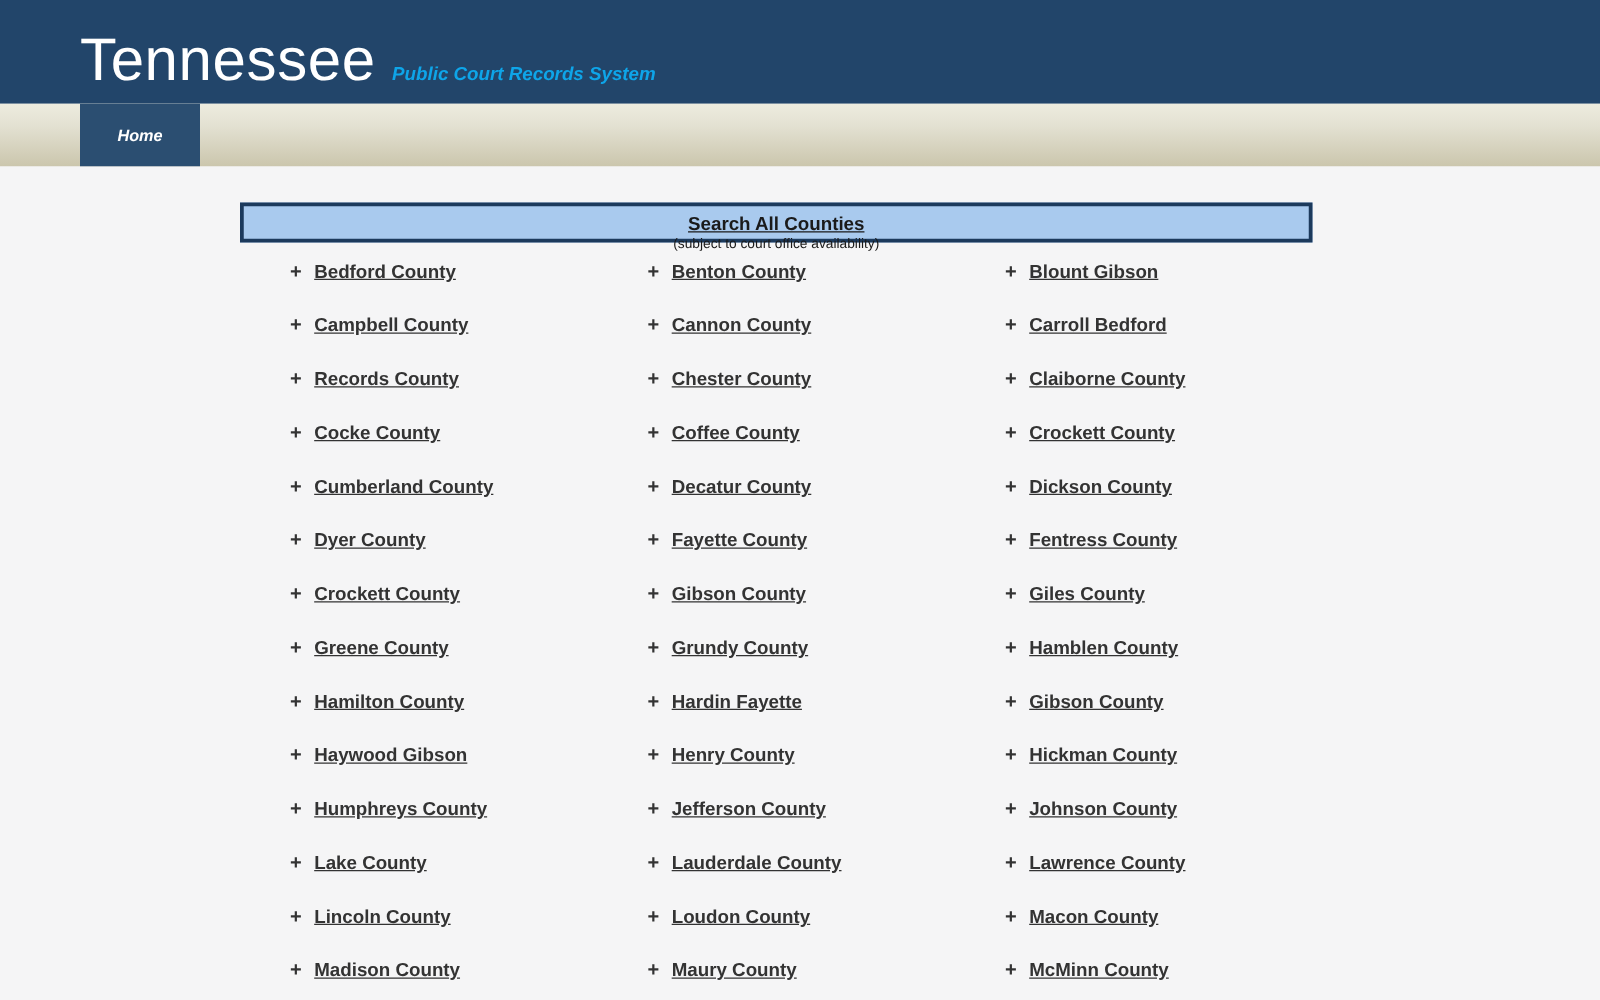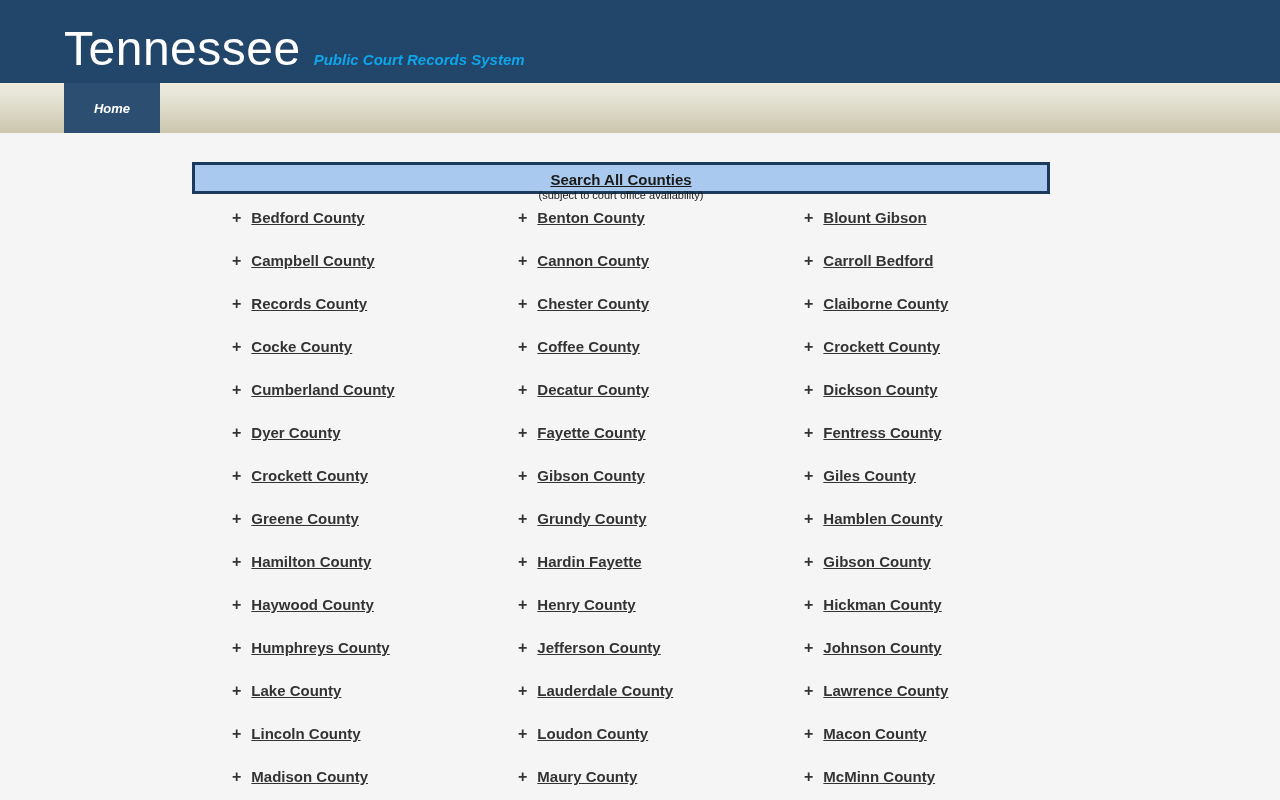--- a/index.html
+++ b/index.html
@@ -250,21 +250,21 @@
       <div class="county-item">
         <span class="plus">+</span>
         <a class="county-link">Hardin Fayette</a>
       </div>
       <div class="county-item">
         <span class="plus">+</span>
         <a class="county-link">Gibson County</a>
       </div>
       <div class="county-item">
         <span class="plus">+</span>
-        <a class="county-link">Haywood County</a>
+        <a class="county-link">Haywood Gibson</a>
       </div>
       <div class="county-item">
         <span class="plus">+</span>
         <a class="county-link">Henry County</a>
       </div>
       <div class="county-item">
         <span class="plus">+</span>
         <a class="county-link">Hickman County</a>
       </div>
       <div class="county-item">

